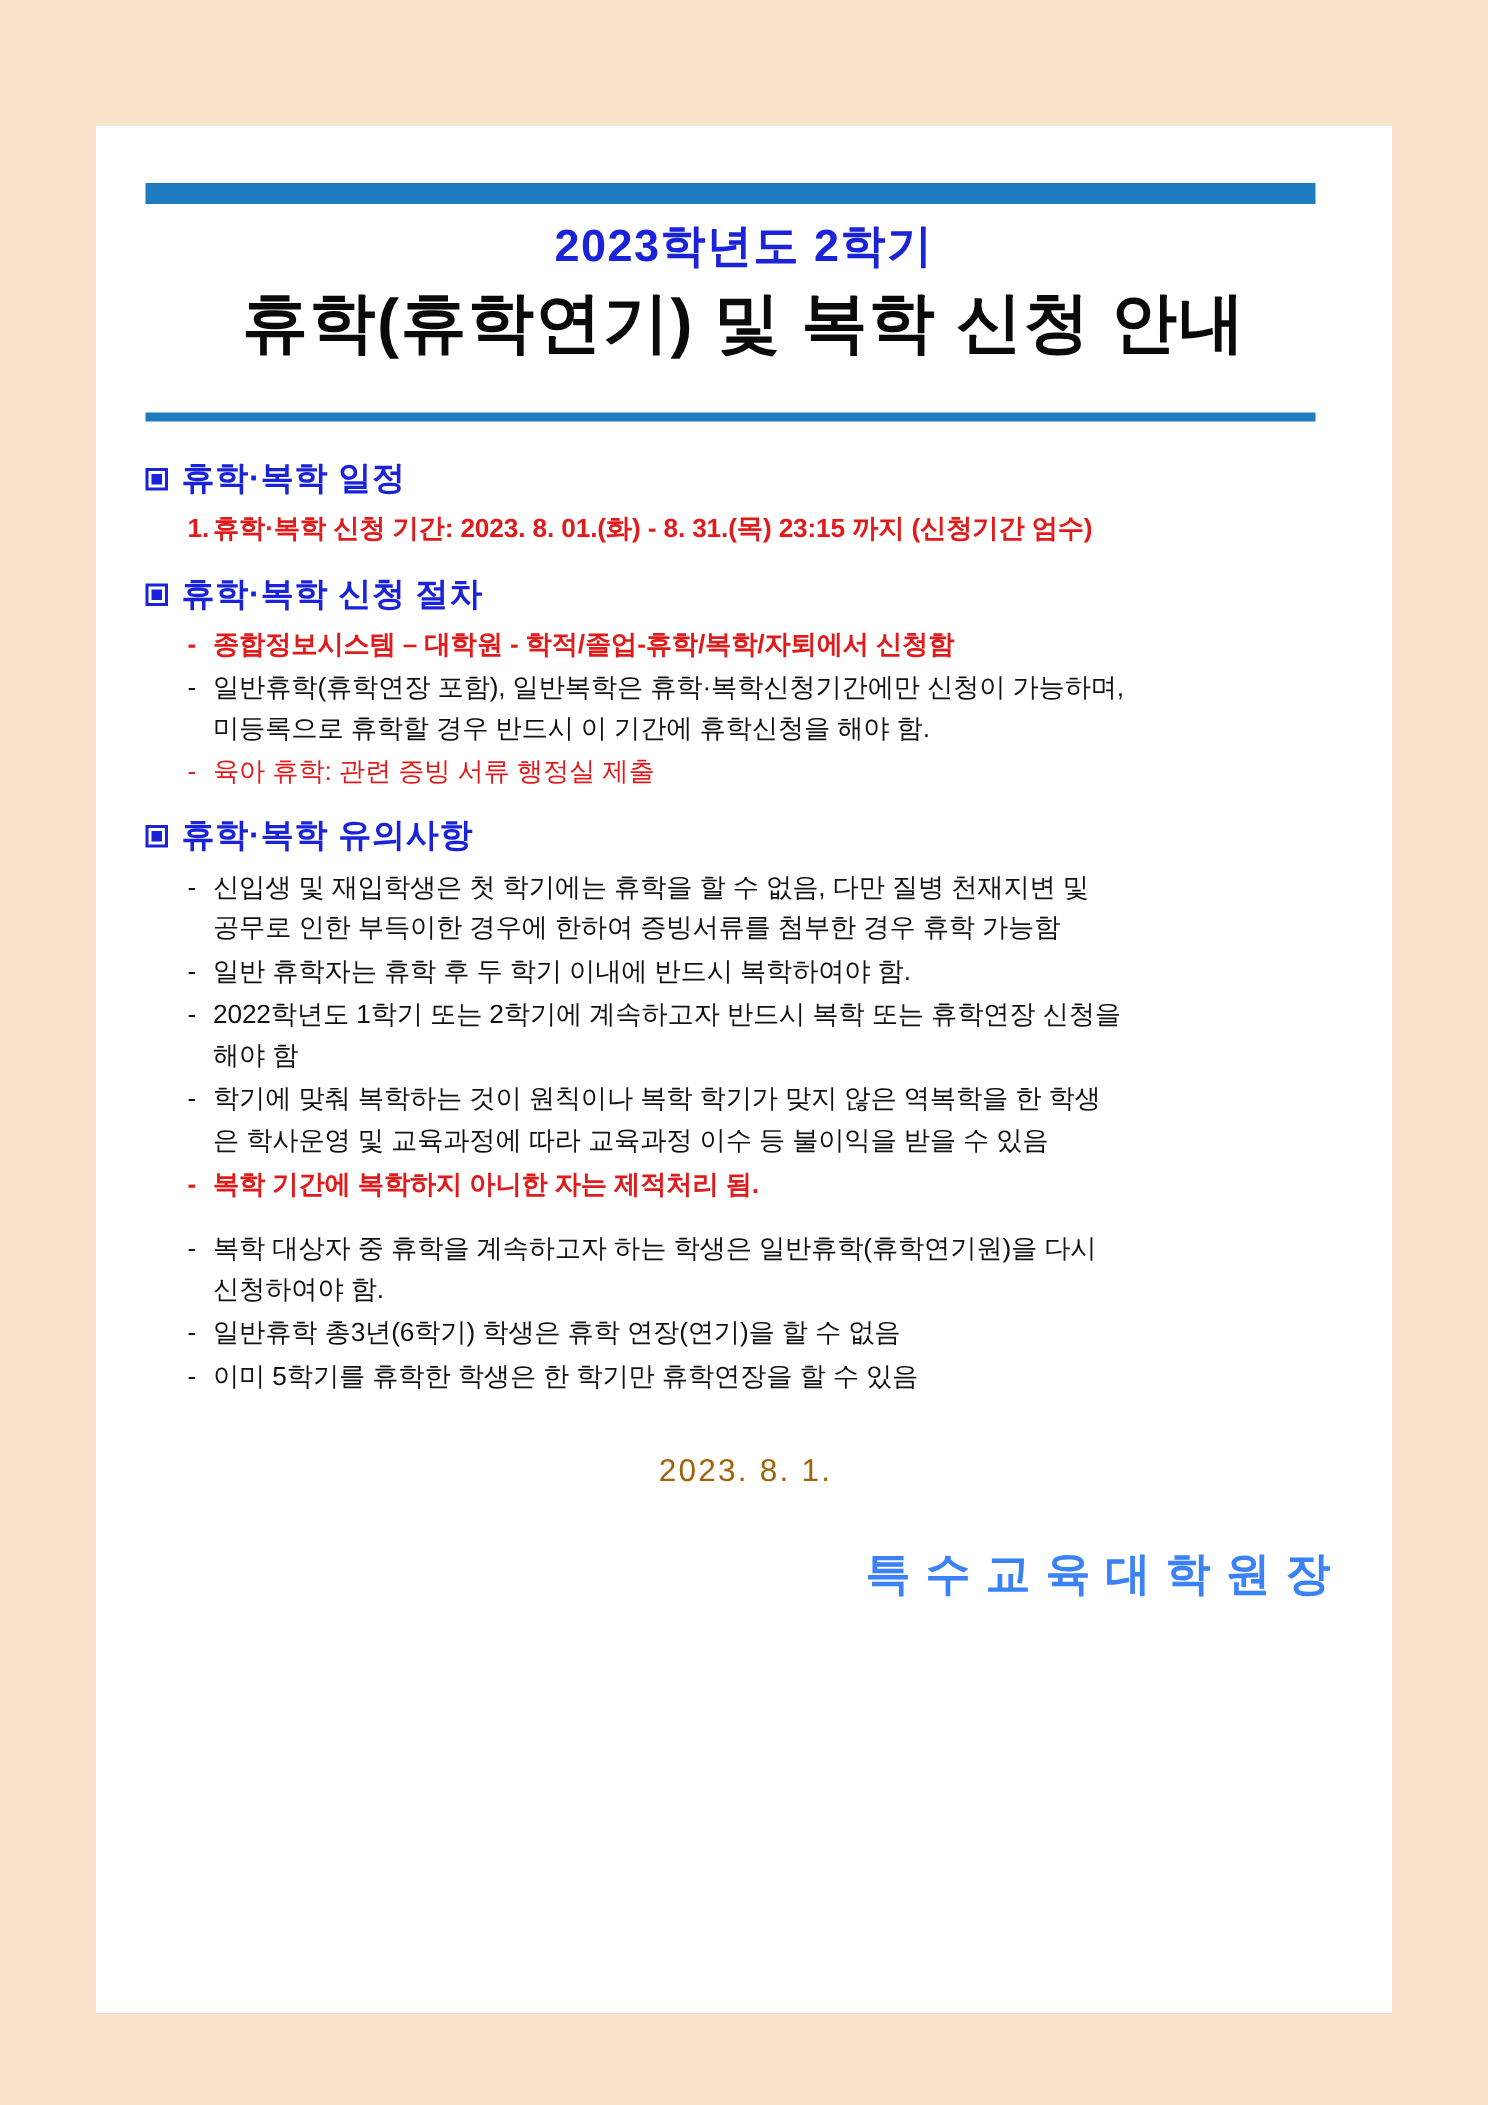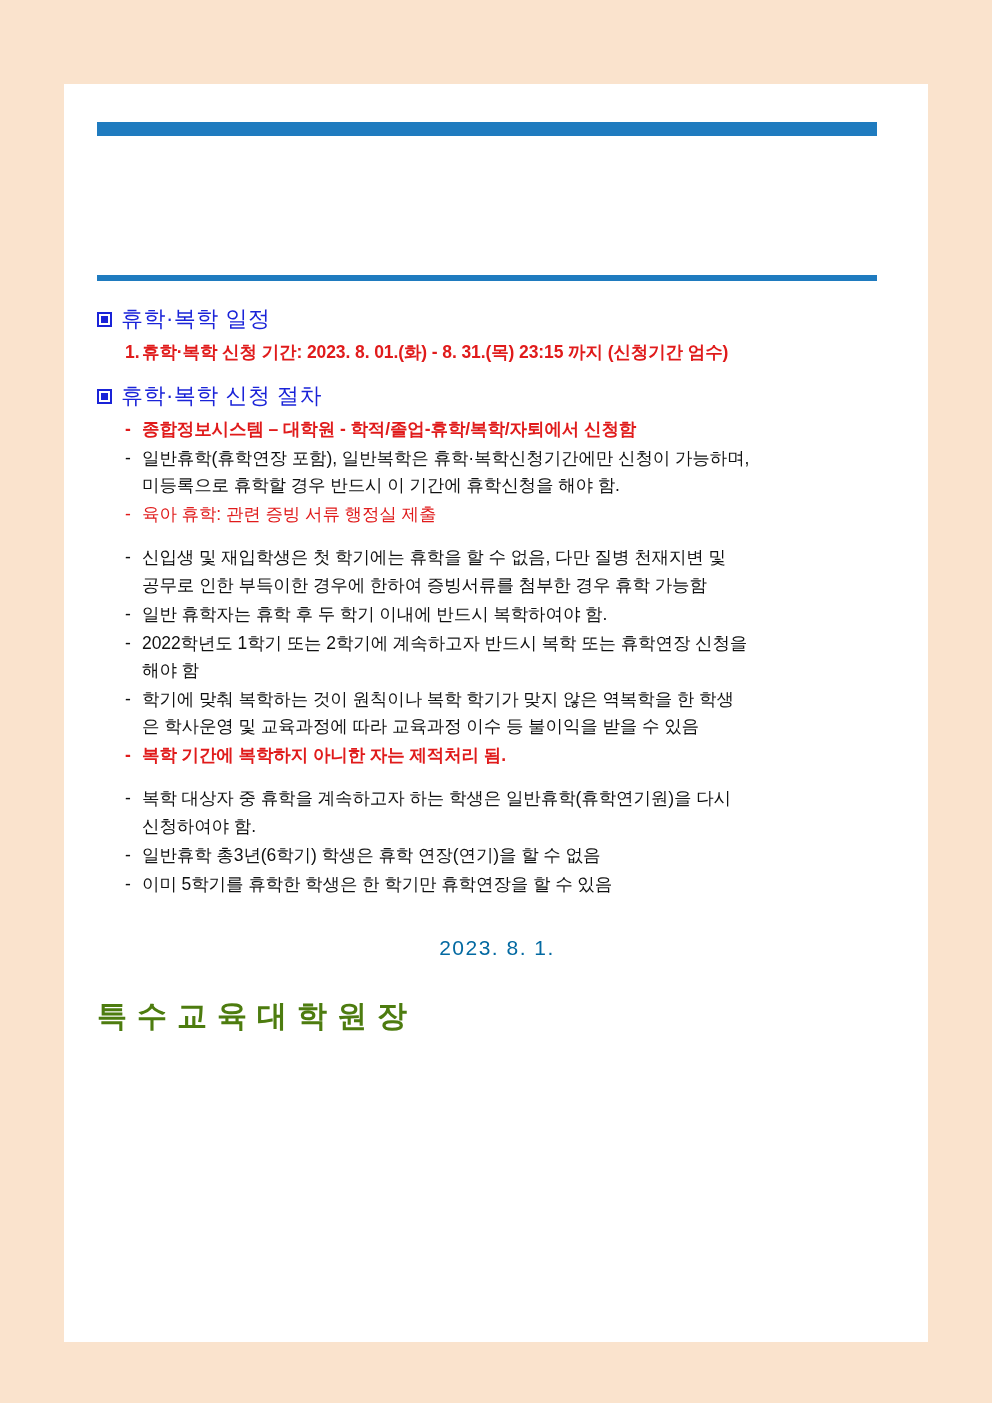--- a/index.html
+++ b/index.html
@@ -90,21 +90,21 @@
     content: "";
     position: absolute;
     left: 2px;
     top: 2px;
     right: 2px;
     bottom: 2px;
     background: #1a23d8;
   }
   .sec-title {
     font-size: 22px;
-    font-weight: normal;
+    font-weight: bold;
     color: #1a23d8;
     letter-spacing: 0.5px;
     line-height: 1.2;
   }
   ul.items {
     list-style: none;
     margin: 0;
     padding: 0 0 0 28px;
   }
   ul.items li {
@@ -126,39 +126,43 @@
   li .txt {
     flex: 1 1 auto;
     white-space: pre-line;
   }
   li.red .marker, li.red .txt { color: #e01b1b; }
   li.bold .txt, li.bold .marker { font-weight: bold; }
   .date-line {
     margin-top: 38px;
     text-align: center;
     font-size: 21px;
-    color: #0369a1;
+    color: #a16207;
     letter-spacing: 1.5px;
   }
   .signature {
     margin-top: 36px;
-    text-align: left;
+    text-align: right;
     font-size: 30px;
     font-weight: bold;
-    color: #4d7c0f;
+    color: #3b82f6;
     letter-spacing: 10px;
   }
 </style>
 </head>
 <body>
 
 <div class="page">
 
   <div class="top-rule"></div>
 
+  <div class="title-block">
+    <div class="title-small">2023학년도 2학기</div>
+    <div class="title-large">휴학(휴학연기) 및 복학 신청 안내</div>
+  </div>
 
   <div class="title-underline"></div>
 
   <div class="content">
 
     <div class="section">
       <div class="sec-head">
         <span class="sq"></span>
         <span class="sec-title">휴학·복학 일정</span>
       </div>
@@ -186,20 +190,24 @@
 미등록으로 휴학할 경우 반드시 이 기간에 휴학신청을 해야 함.</span>
         </li>
         <li class="red">
           <span class="marker">-</span>
           <span class="txt">육아 휴학: 관련 증빙 서류 행정실 제출</span>
         </li>
       </ul>
     </div>
 
     <div class="section">
+      <div class="sec-head">
+        <span class="sq"></span>
+        <span class="sec-title">휴학·복학 유의사항</span>
+      </div>
       <ul class="items">
         <li>
           <span class="marker">-</span>
           <span class="txt">신입생 및 재입학생은 첫 학기에는 휴학을 할 수 없음, 다만 질병 천재지변 및
   공무로 인한 부득이한 경우에 한하여 증빙서류를 첨부한 경우 휴학 가능함</span>
         </li>
         <li>
           <span class="marker">-</span>
           <span class="txt">일반 휴학자는 휴학 후 두 학기 이내에 반드시 복학하여야 함.</span>
         </li>

